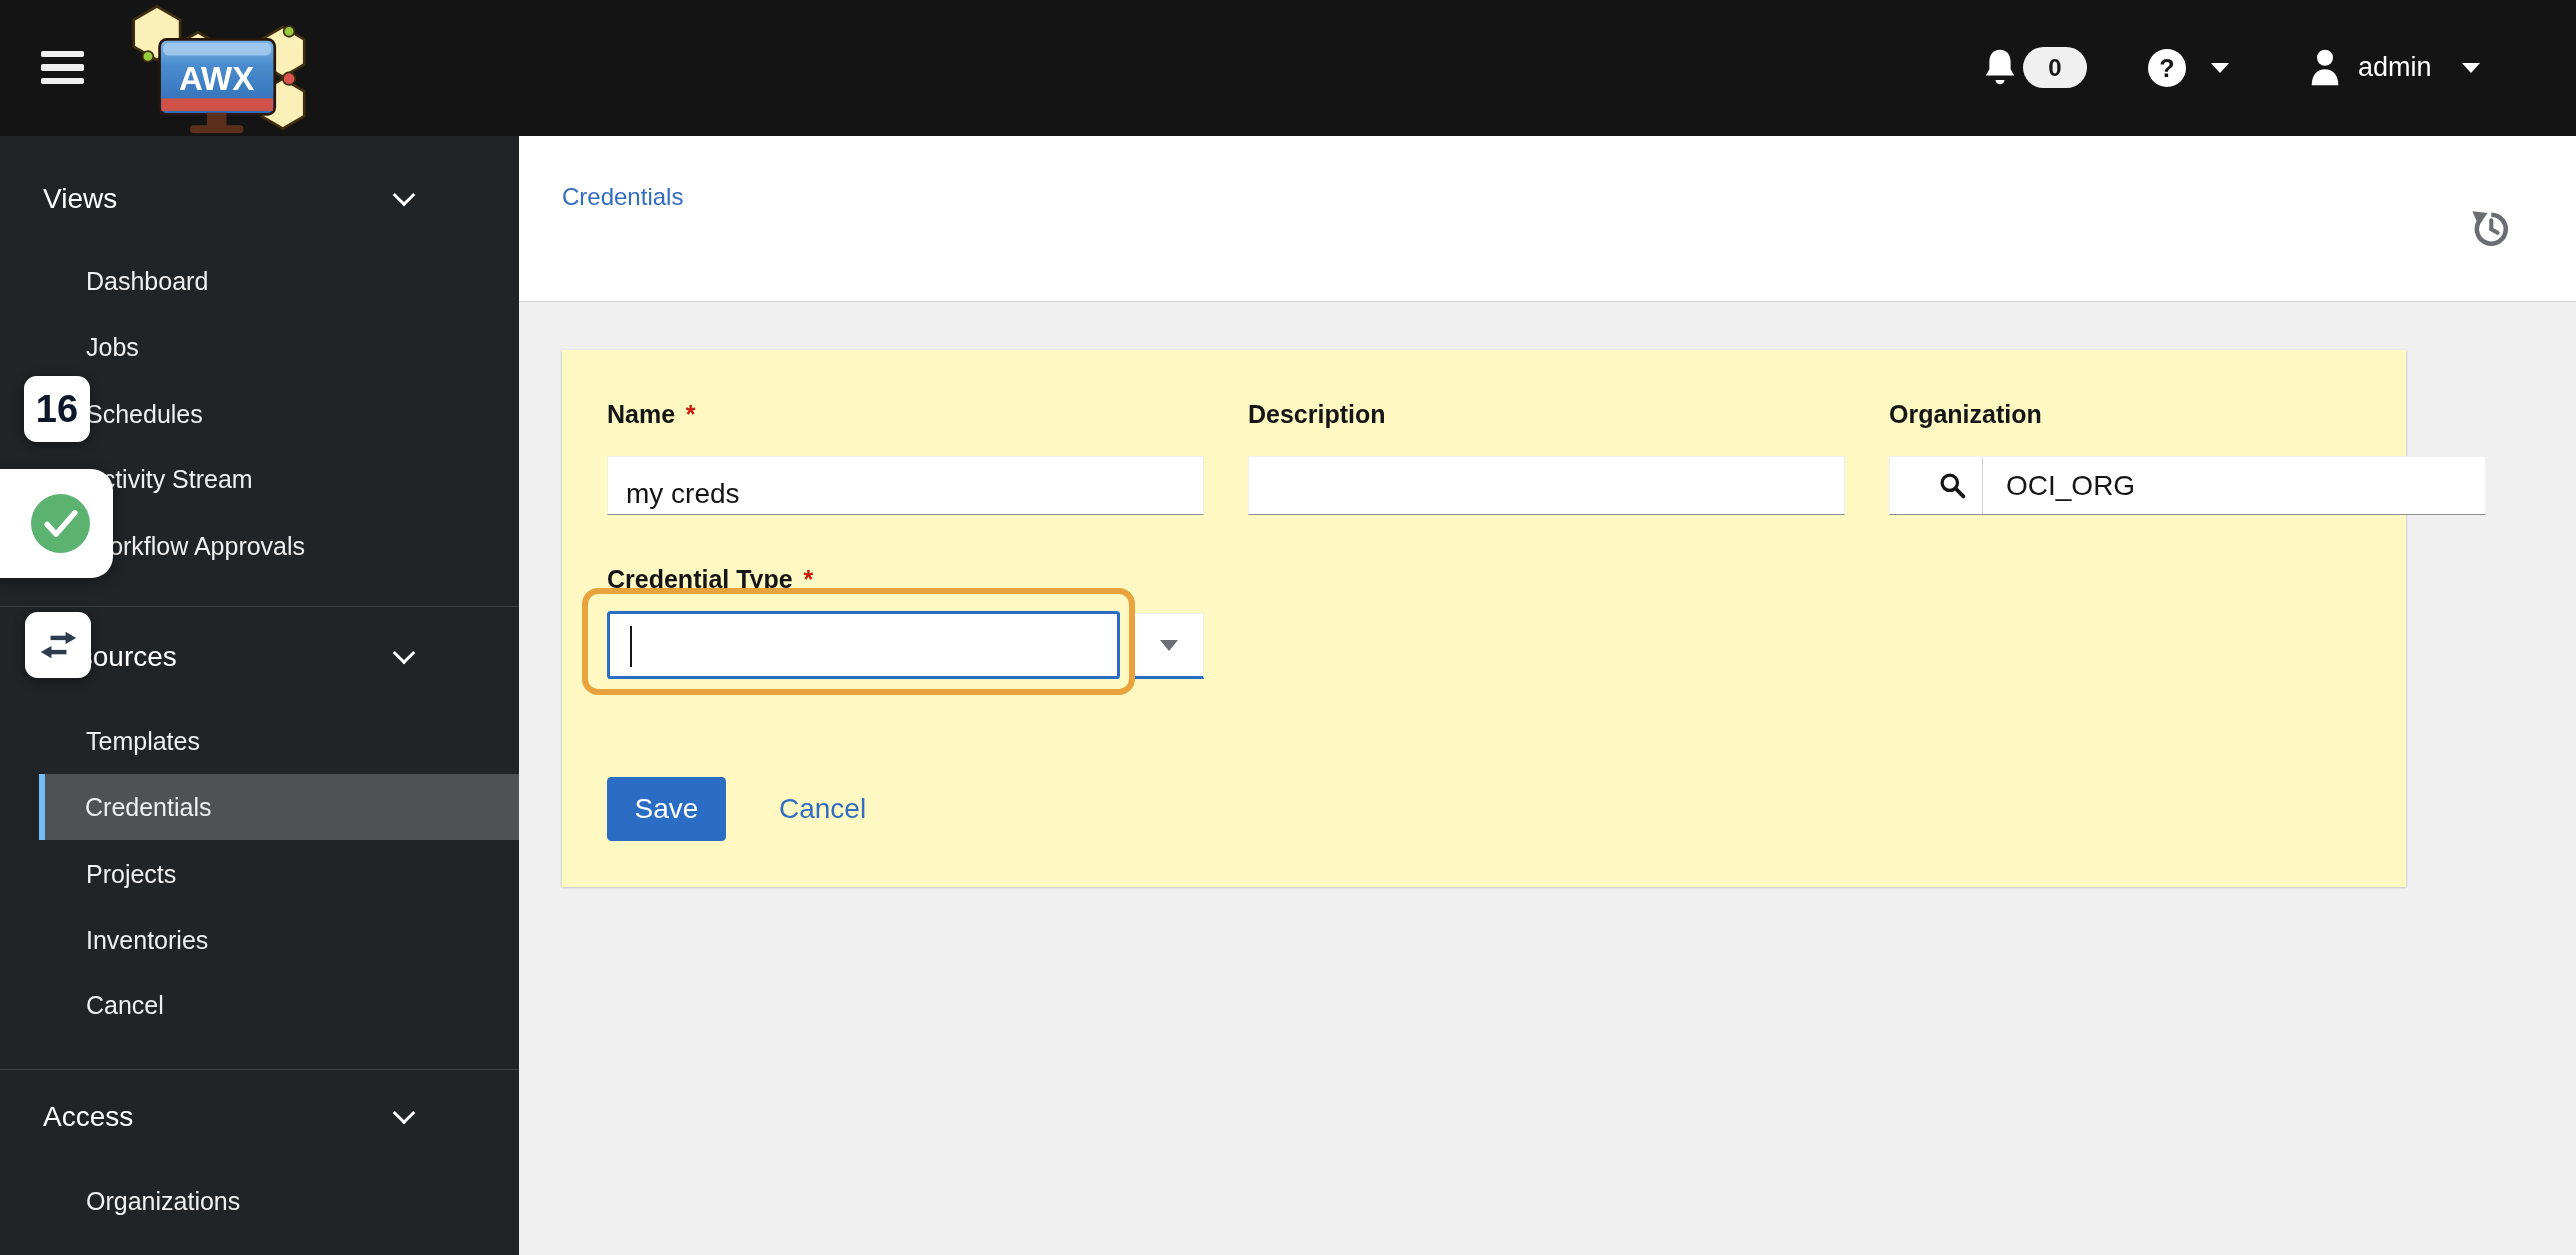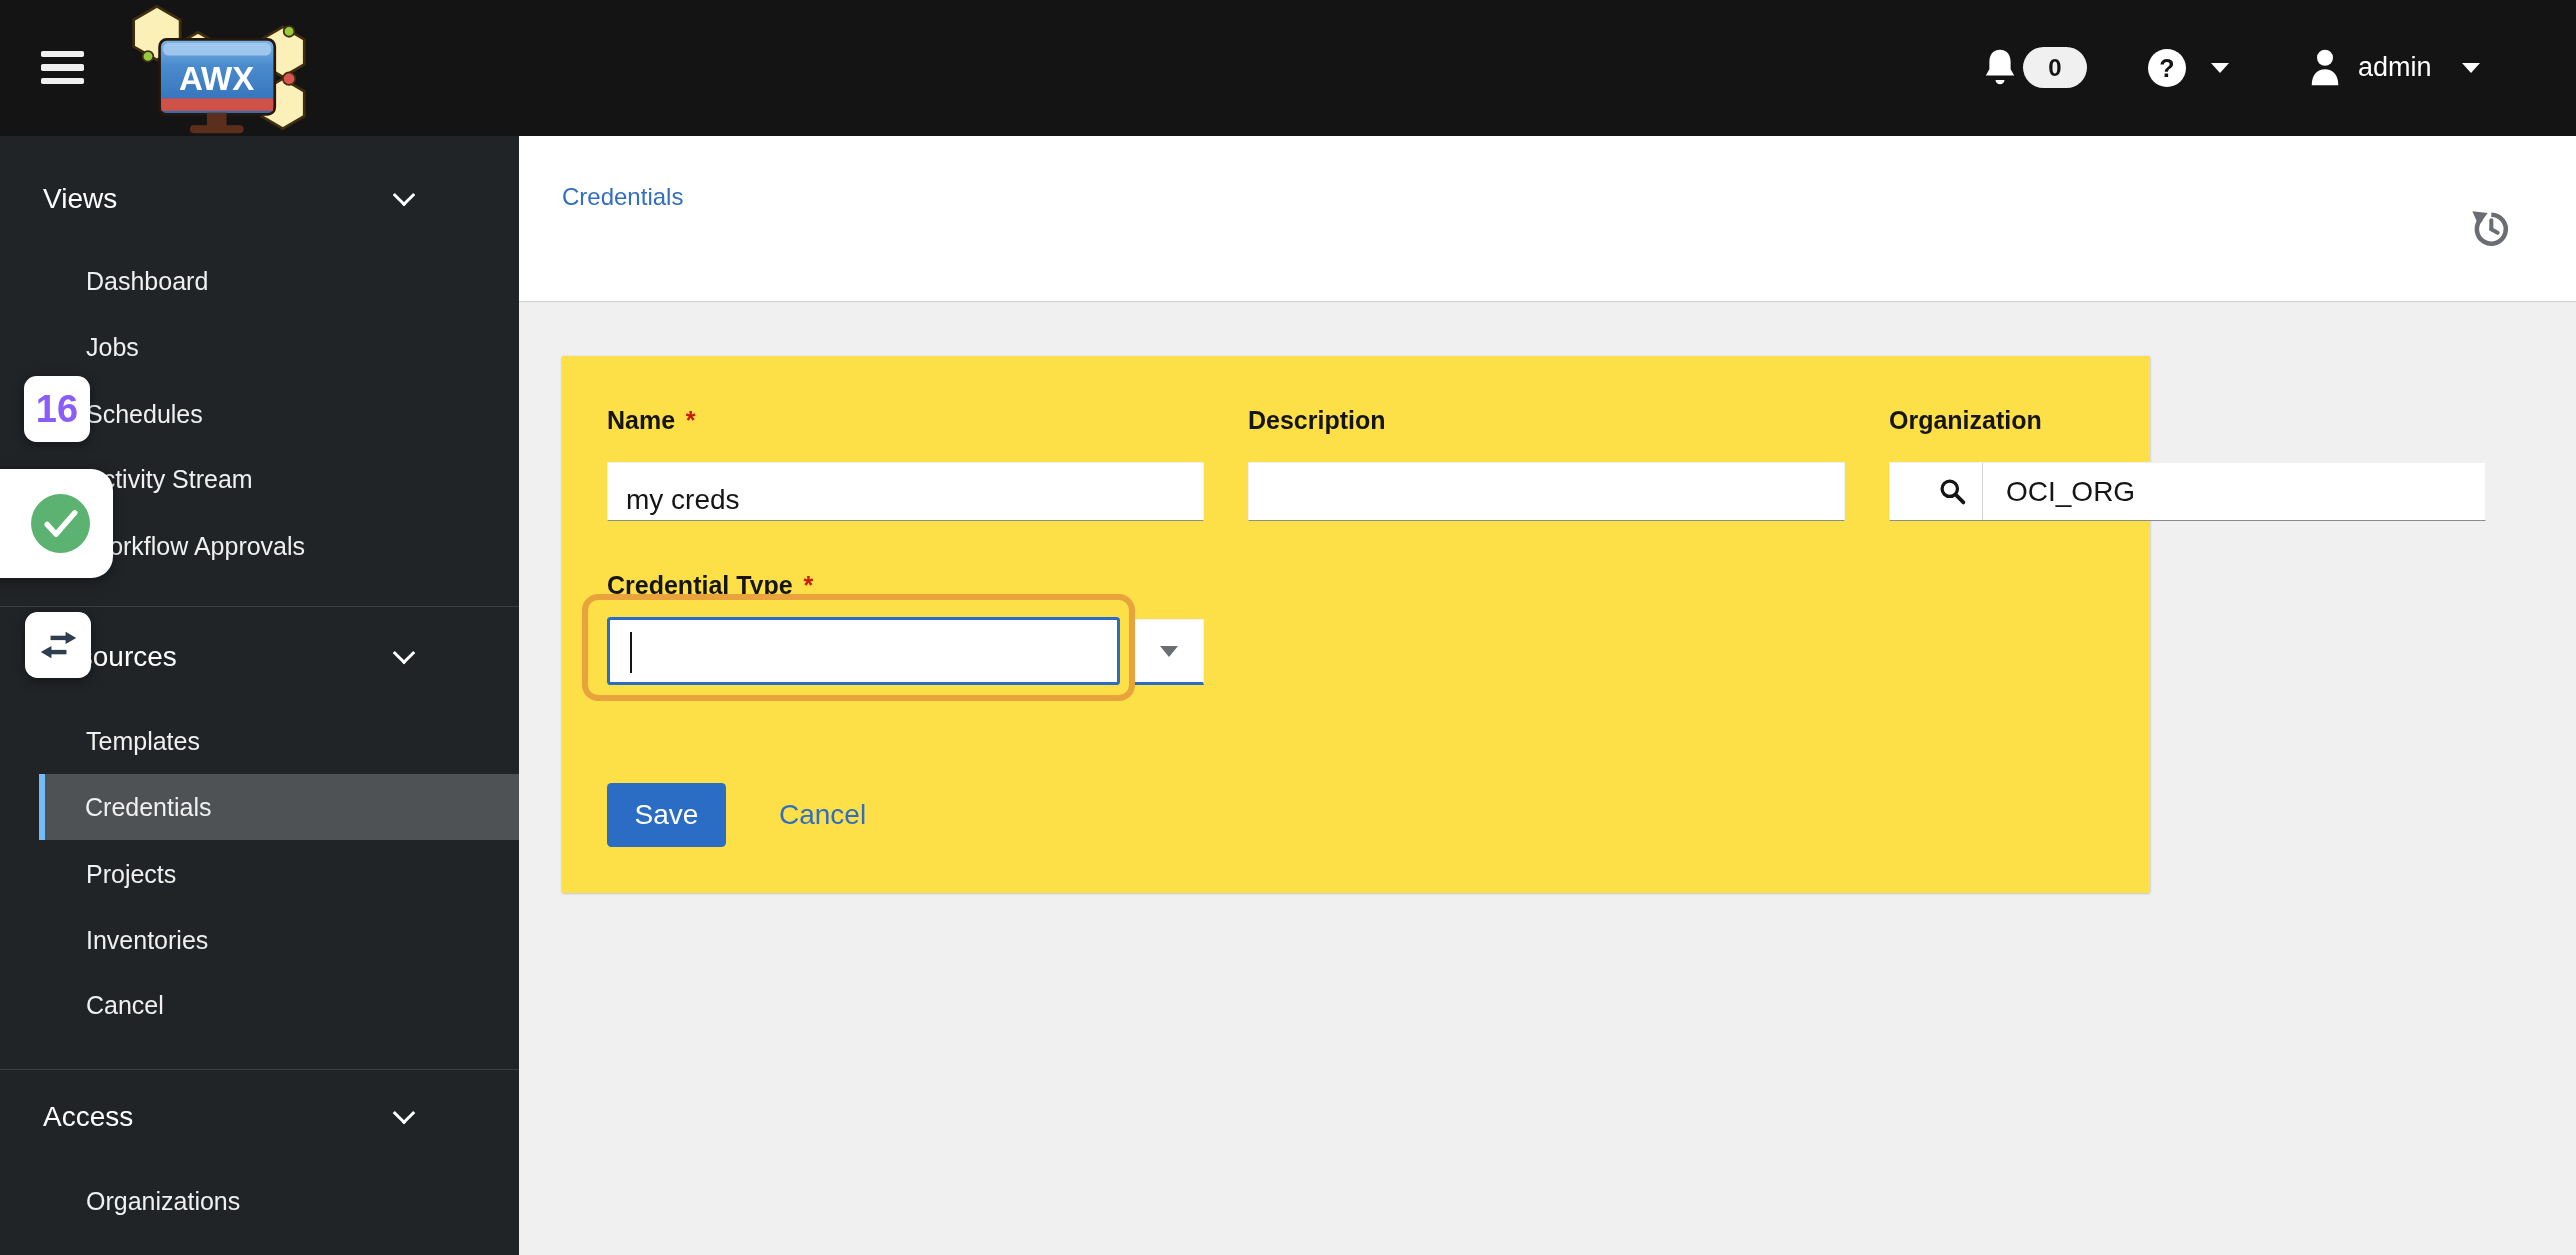--- a/index.html
+++ b/index.html
@@ -29,34 +29,34 @@
   .nav-row{position:absolute;left:0;right:0;height:66px;display:flex;align-items:center;color:#f0f0f0;cursor:pointer;}
   .nav-header{padding-left:43px;font-size:28px;color:#fff;}
   .nav-item{padding-left:86px;font-size:25px;}
   .nav-item.selected{left:39px;background:#4f5255;border-left:6.3px solid #73bcf7;padding-left:40px;}
   .chev{position:absolute;left:396px;top:50%;width:16px;height:16px;margin-top:-12.5px;
     border-right:3.6px solid #fff;border-bottom:3.6px solid #fff;transform:rotate(45deg);}
   .side-divider{position:absolute;left:0;right:0;height:0.9px;background:#3c3f42;}
   
   .step-badge{position:absolute;left:24px;top:240px;width:66px;height:66px;background:#fff;border-radius:12.5px;
     box-shadow:0 2.7px 10.7px rgba(0,0,0,.4);display:flex;align-items:center;justify-content:center;
-    font-size:38px;font-weight:bold;color:#8b5cf6;z-index:5;}
+    font-size:38px;font-weight:bold;color:#0f172a;z-index:5;}
   .check-card{position:absolute;left:-21.5px;top:333px;width:134px;height:109px;background:#fff;border-radius:21.5px;
     box-shadow:0 2.7px 12.5px rgba(0,0,0,.4);display:flex;align-items:center;justify-content:flex-end;z-index:5;}
   .check-card svg{margin-right:23px;}
   .swap-card{position:absolute;left:25px;top:476px;width:66px;height:66px;background:#fff;border-radius:12.5px;
     box-shadow:0 2.7px 10.7px rgba(0,0,0,.4);display:flex;align-items:center;justify-content:center;z-index:5;}
   
   .main{position:absolute;left:519px;top:136px;width:2057px;height:1120px;background:#f0f0f0;}
   .page-header{position:absolute;left:0;top:0;width:2057px;height:166px;background:#fff;border-bottom:0.9px solid #d2d2d2;}
   .breadcrumb{position:absolute;left:43px;top:47px;font-size:24px;color:#316dc1;text-decoration:none;cursor:pointer;background:none;border:none;padding:0;}
   .page-title{position:absolute;left:43px;top:82px;font-size:42px;font-weight:bold;color:#151515;}
   .history-btn{position:absolute;left:1947px;top:67px;width:47px;height:47px;background:none;border:none;padding:0;cursor:pointer;}
   
-  .card{position:absolute;left:43px;top:220px;width:1588px;height:537px;background:#fde047;
+  .card{position:absolute;left:43px;top:214px;width:1844px;height:537px;background:#fef9c3;
     box-shadow:0 0.9px 2.7px rgba(3,3,3,.18),0 0.9px 1.8px rgba(3,3,3,.08);}
   .f-label{position:absolute;top:50px;font-size:25px;font-weight:bold;color:#151515;}
   .req{color:#c9190b;margin-left:10.7px;font-weight:bold;}
   .pf-input{height:59px;background:#fff;border:0.9px solid #f0f0f0;border-bottom:1.8px solid #8a8d90;
     font-family:"Liberation Sans",sans-serif;font-size:28px;color:#151515;padding:16px 0 0 18px;outline:none;}
   .in-name{position:absolute;left:45px;top:106px;width:597px;}
   .in-desc{position:absolute;left:686px;top:106px;width:597px;}
   .org-group{position:absolute;left:1327px;top:106px;width:597px;height:59px;display:flex;
     background:#fff;border:0.9px solid #f0f0f0;border-bottom:1.8px solid #8a8d90;padding-left:32px;}
   .org-search{width:61px;height:100%;border:none;border-right:0.9px solid #d2d2d2;background:#fff;cursor:pointer;

